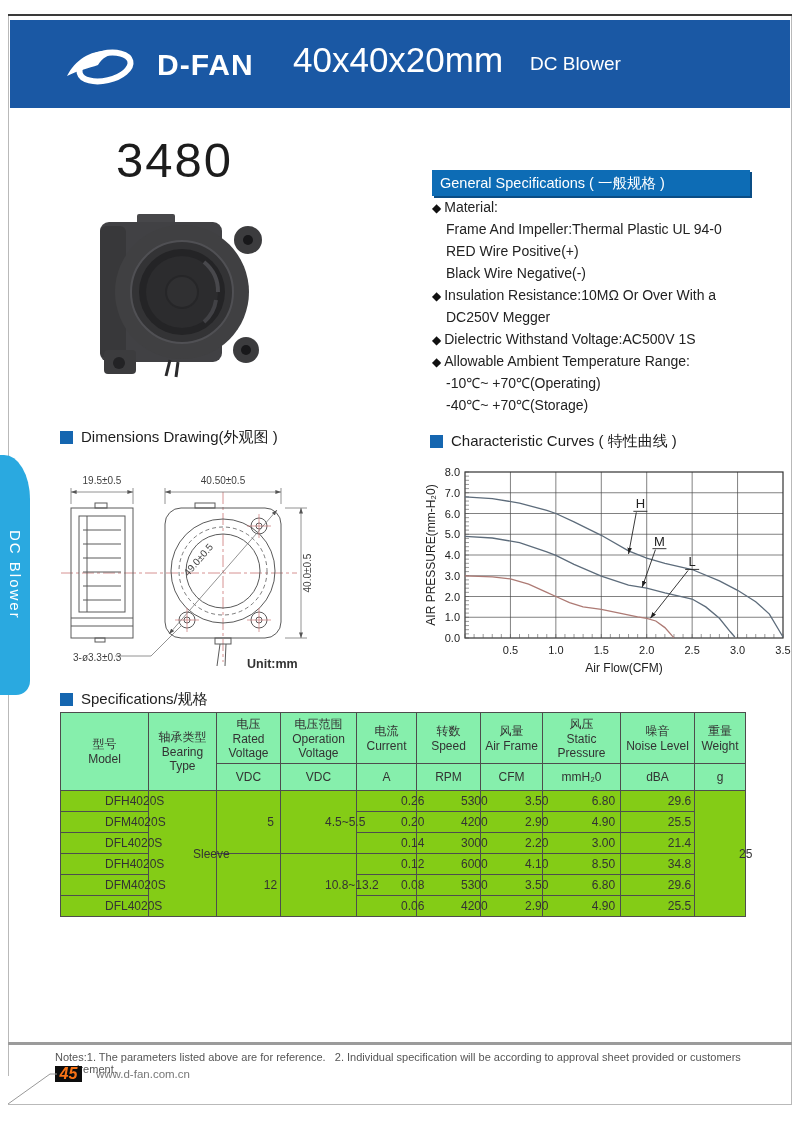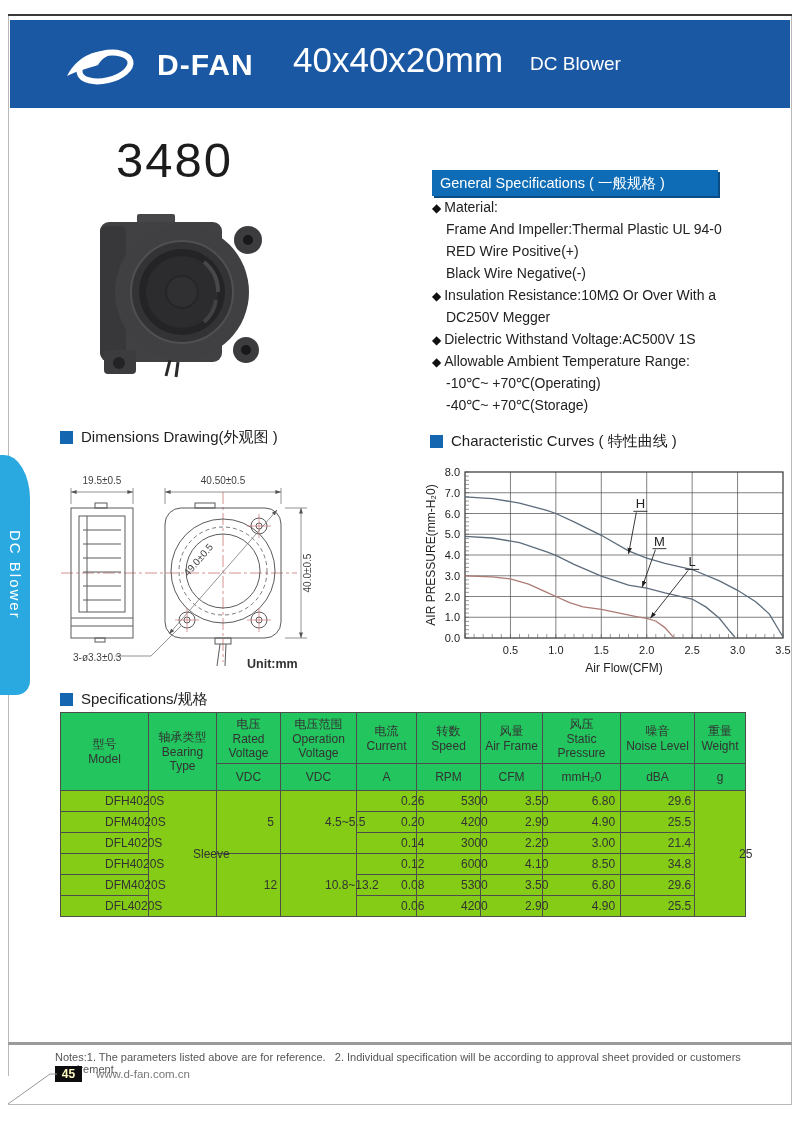--- a/index.html
+++ b/index.html
@@ -18,54 +18,54 @@
   .logo{left:55px;top:22px;display:flex;align-items:center;gap:20px;}
   .brand-text{color:#fff;font-size:30px;font-weight:bold;letter-spacing:1px;}
   .size-text{left:283px;top:20px;color:#fff;font-size:35px;}
   .type-text{left:520px;top:33px;color:#fff;font-size:19px;}
 
   
   .model-title{left:116px;top:132px;font-size:49px;letter-spacing:2px;color:#1c1c1c;}
 
   
   .gs{left:432px;top:170px;width:300px;}
-  .gs-bar{width:286px;height:26px;background:#0d6cb5;box-shadow:2px 2px 0 #0a4d85;
+  .gs-bar{width:318px;height:26px;background:#0d6cb5;box-shadow:2px 2px 0 #0a4d85;
           color:#fff;font-size:14.5px;line-height:26px;padding-left:8px;box-sizing:border-box;}
   .gs-list{font-size:14px;color:#222;}
   .gs-line{height:22px;line-height:22px;white-space:nowrap;}
   .gs-line .bullet{margin-right:3px;font-size:12px;color:#111;}
   .gs-line.cont{padding-left:14px;}
 
   
   .sec-title{display:flex;align-items:center;font-size:15px;color:#1d1d1d;}
   .sec-sq{width:13px;height:13px;background:#1566b0;margin-right:8px;flex:0 0 auto;}
 
   
   .side-tab{left:0;top:455px;width:30px;height:240px;background:#2aa9e0;
             border-top-right-radius:26px 44px;border-bottom-right-radius:14px;
             display:flex;align-items:center;justify-content:center;}
   .side-tab span{writing-mode:vertical-rl;color:#fff;font-size:15px;letter-spacing:2px;}
 
   
   .spec-table{border-collapse:collapse;table-layout:fixed;width:685px;}
   .spec-table th,.spec-table td{border:1px solid #4d4d4d;text-align:center;vertical-align:middle;
     font-size:12px;color:#333;font-weight:normal;padding:0;}
-  .spec-table thead th{background:#22c55e;}
+  .spec-table thead th{background:#86efac;}
   .th-cn{font-size:12px;line-height:15px;}
   .th-en{font-size:12px;line-height:14px;}
   .row-h1 th{height:50px;}
   .row-h2 th{height:26px;}
   .spec-table tbody td{height:20px;background:#84cc16;padding-left:44px;}
 
   
   .foot-rule{left:8px;top:1042px;width:784px;height:3px;background:#9b9b9b;}
   .notes{left:55px;top:1051px;width:730px;font-size:11px;color:#555;white-space:pre-wrap;}
   .foot-row{left:55px;top:1066px;display:flex;align-items:center;}
-  .page-badge{width:27px;height:16px;background:#0d0d0d;color:#fef9c3;font-size:12px;font-weight:bold;
-              display:flex;align-items:center;justify-content:center;}
+  .page-badge{width:27px;height:16px;background:#0d0d0d;color:#f97316;font-size:16px;font-weight:bold;
+              display:flex;align-items:center;justify-content:center;font-style:italic;}
   .site{margin-left:14px;font-size:11.5px;color:#777;}
 
   svg text{font-family:"Liberation Sans",sans-serif;}
   .tick{font-size:11px;fill:#222;}
   .axis-label{font-size:12px;fill:#222;}
   .annot{font-size:13px;fill:#222;}
   .dim-text{font-size:10px;fill:#3f3f3f;}
   .unit-text{font-size:12.5px;font-weight:bold;fill:#333;}
 </style>
 </head>

